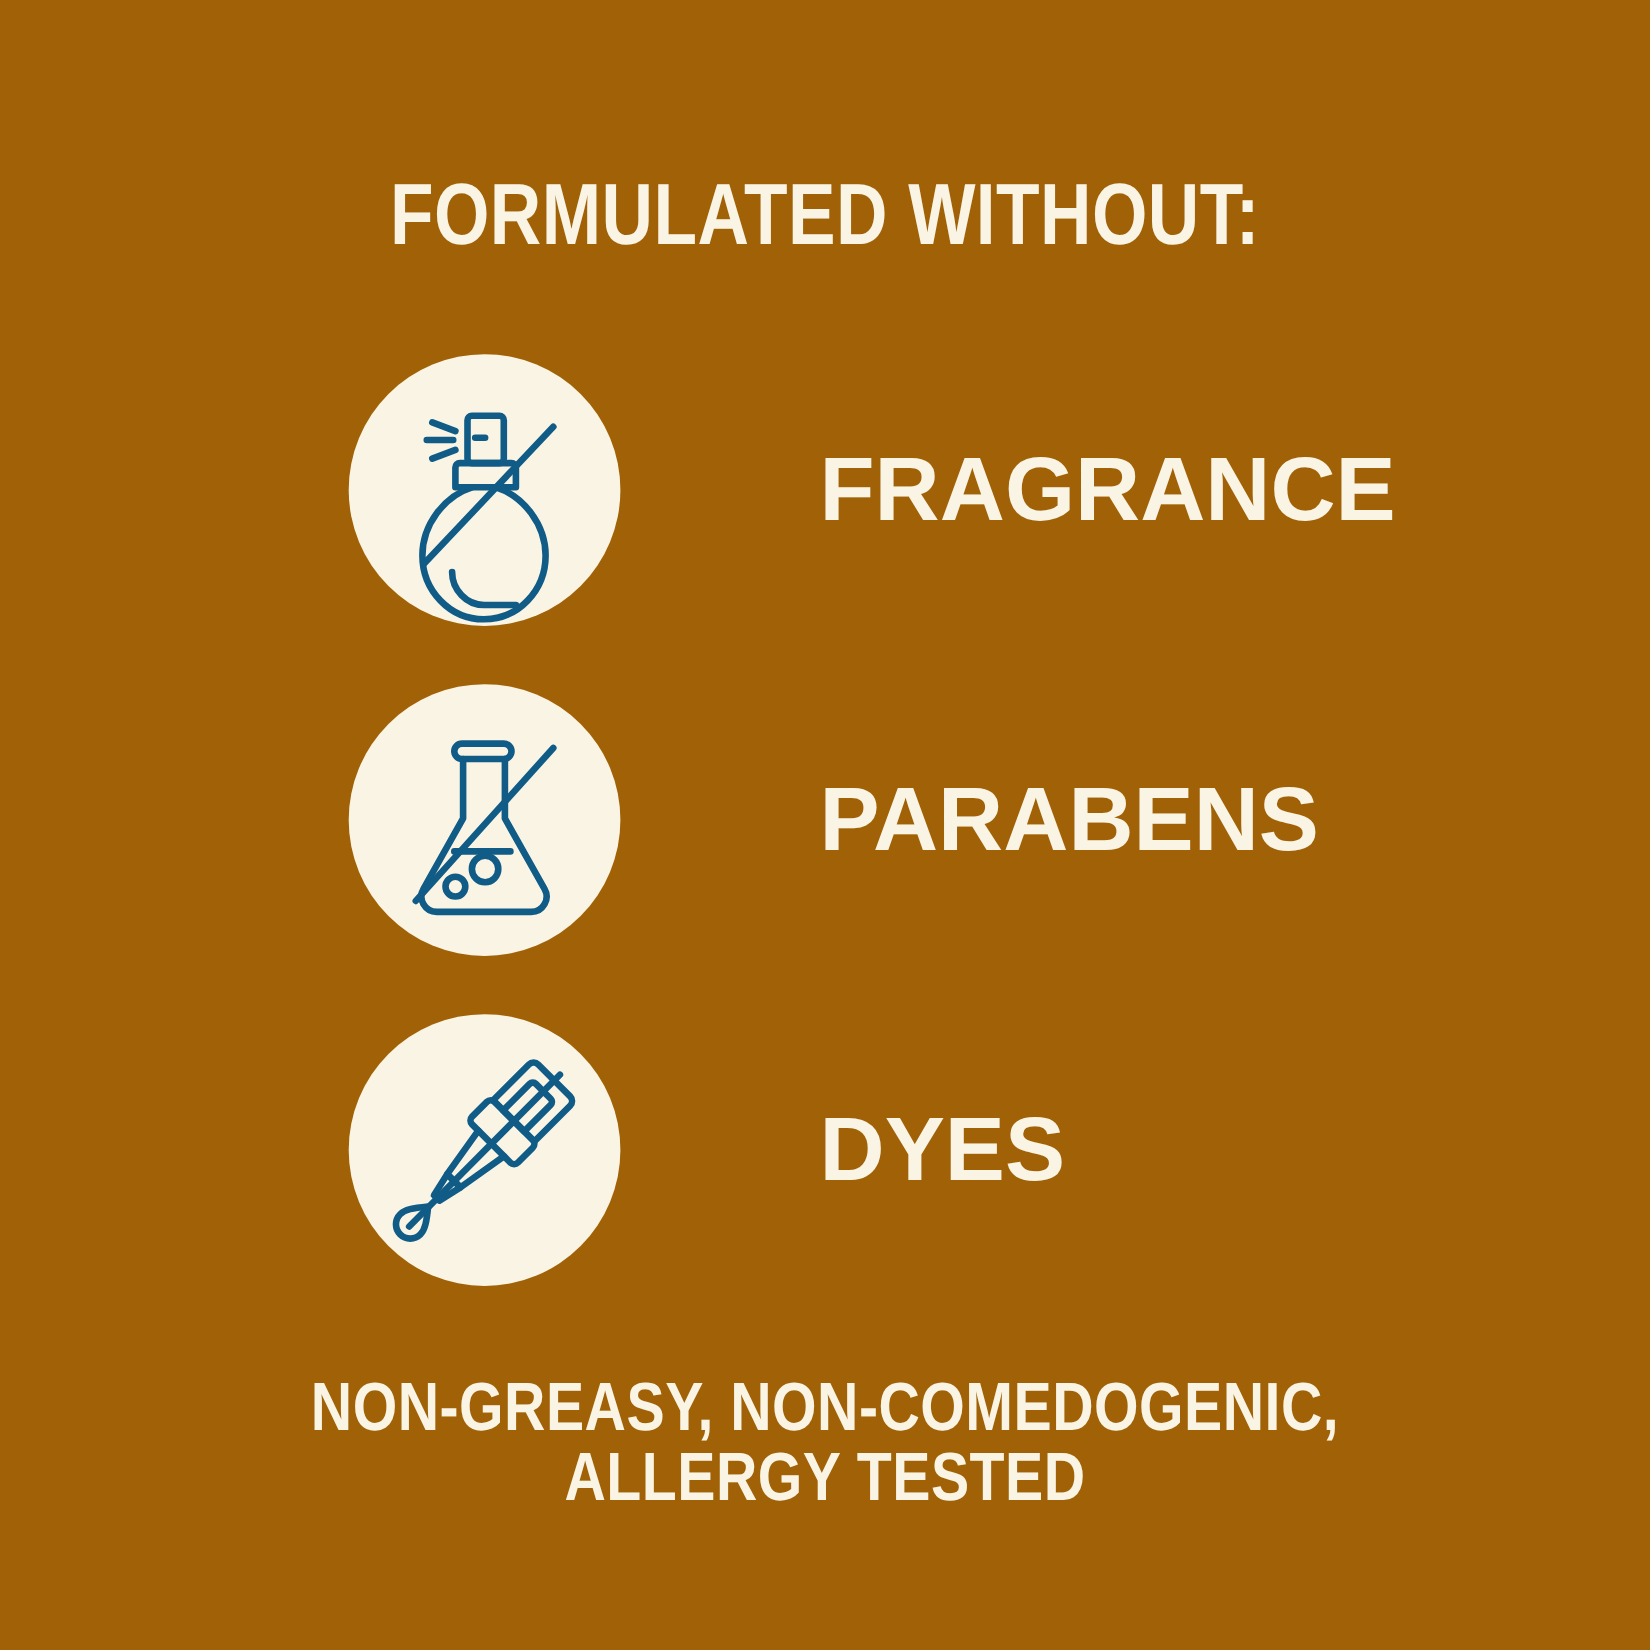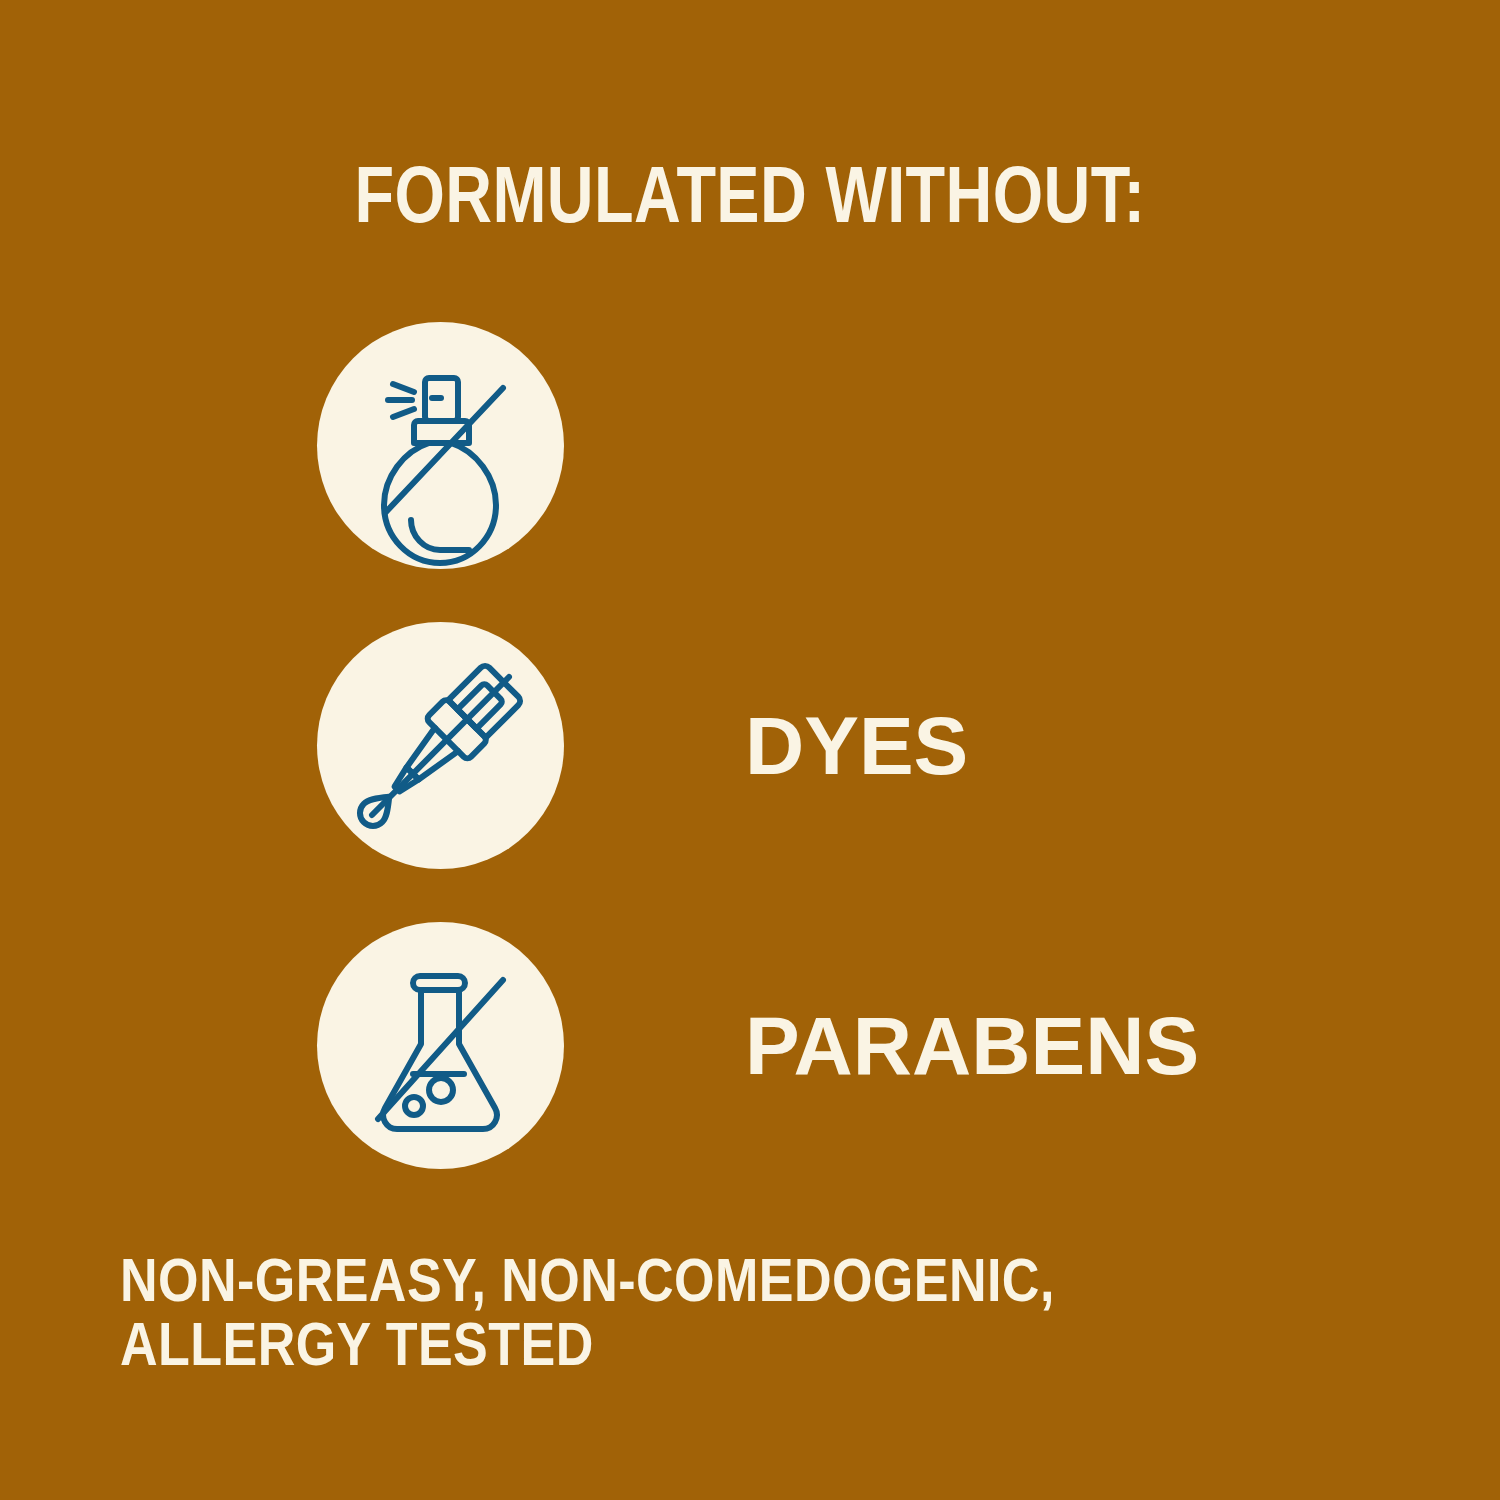--- a/index.html
+++ b/index.html
@@ -84,21 +84,21 @@
     letter-spacing: 0px;
     white-space: nowrap;
   }
 
   
   .footer {
     position: absolute;
     left: 0;
     top: 1248px;
     width: 1500px;
-    text-align: left;
+    text-align: center;
     color: #faf4e4;
     font-family: "Liberation Sans Narrow", "Liberation Sans", sans-serif;
     font-weight: bold;
     font-size: 62px;
     line-height: 64px;
     letter-spacing: 0.5px;
   }
   .footer > div {
     transform: scaleX(0.84);
     transform-origin: 50% 50%;
@@ -127,20 +127,40 @@
 
           <path d="M101 99 h47 a4 4 0 0 1 4 4 v18 h-55 v-18 a4 4 0 0 1 4 -4 z"></path>
 
           <path d="M112 121 c-25 8 -45 34 -45 62 c0 32 25 58 56 58 c31 0 56 -26 56 -58 c0 -28 -20 -54 -45 -62"></path>
 
           <path d="M94 198 c0 16 13 30 29 30 h29"></path>
 
           <line x1="68" y1="191" x2="186" y2="66"></line>
         </svg>
       </div>
+      <div class="row-label">FRAGRANCE</div>
+    </div>
+
+    <div class="row">
+      <div class="badge">
+        <svg viewBox="0 0 247 247" xmlns="http://www.w3.org/2000/svg" fill="none" stroke="#115b87" stroke-width="6" stroke-linecap="round" stroke-linejoin="round">
+
+          <rect x="96" y="54" width="52" height="14" rx="7"></rect>
+
+          <path d="M104 68 v54 L68 186 a14 14 0 0 0 12 21 h86 a14 14 0 0 0 12 -21 L142 122 V68"></path>
+
+          <line x1="96" y1="152" x2="147" y2="152"></line>
+
+          <circle cx="124" cy="168" r="12"></circle>
+          <circle cx="97" cy="184" r="9"></circle>
+
+          <line x1="61" y1="197" x2="186" y2="58"></line>
+        </svg>
+      </div>
+      <div class="row-label">PARABENS</div>
     </div>
 
     <div class="row">
       <div class="badge">
         <svg viewBox="0 0 247 247" xmlns="http://www.w3.org/2000/svg" fill="none" stroke="#115b87" stroke-width="6" stroke-linecap="round" stroke-linejoin="round">
           <g transform="rotate(45 123.5 123.5)">
 
             <path d="M103 34 h41 a6 6 0 0 1 6 6 v46 h-53 v-46 a6 6 0 0 1 6 -6 z"></path>
             <path d="M114 48 h19 a4 4 0 0 1 4 4 v34 h-27 v-34 a4 4 0 0 1 4 -4 z"></path>
 
@@ -152,39 +172,20 @@
 
             <path d="M123.5 196 c-9 11 -13 17 -13 23 a13 13 0 0 0 26 0 c0 -6 -4 -12 -13 -23 z"></path>
           </g>
 
           <line x1="55" y1="193" x2="192" y2="55"></line>
         </svg>
       </div>
       <div class="row-label">DYES</div>
     </div>
 
-    <div class="row">
-      <div class="badge">
-        <svg viewBox="0 0 247 247" xmlns="http://www.w3.org/2000/svg" fill="none" stroke="#115b87" stroke-width="6" stroke-linecap="round" stroke-linejoin="round">
-
-          <rect x="96" y="54" width="52" height="14" rx="7"></rect>
-
-          <path d="M104 68 v54 L68 186 a14 14 0 0 0 12 21 h86 a14 14 0 0 0 12 -21 L142 122 V68"></path>
-
-          <line x1="96" y1="152" x2="147" y2="152"></line>
-
-          <circle cx="124" cy="168" r="12"></circle>
-          <circle cx="97" cy="184" r="9"></circle>
-
-          <line x1="61" y1="197" x2="186" y2="58"></line>
-        </svg>
-      </div>
-      <div class="row-label">PARABENS</div>
-    </div>
-
   </div>
 
   <div class="footer">
     <div>NON-GREASY, NON-COMEDOGENIC,</div>
     <div>ALLERGY TESTED</div>
   </div>
 
 </div>
 
 </body></html>

